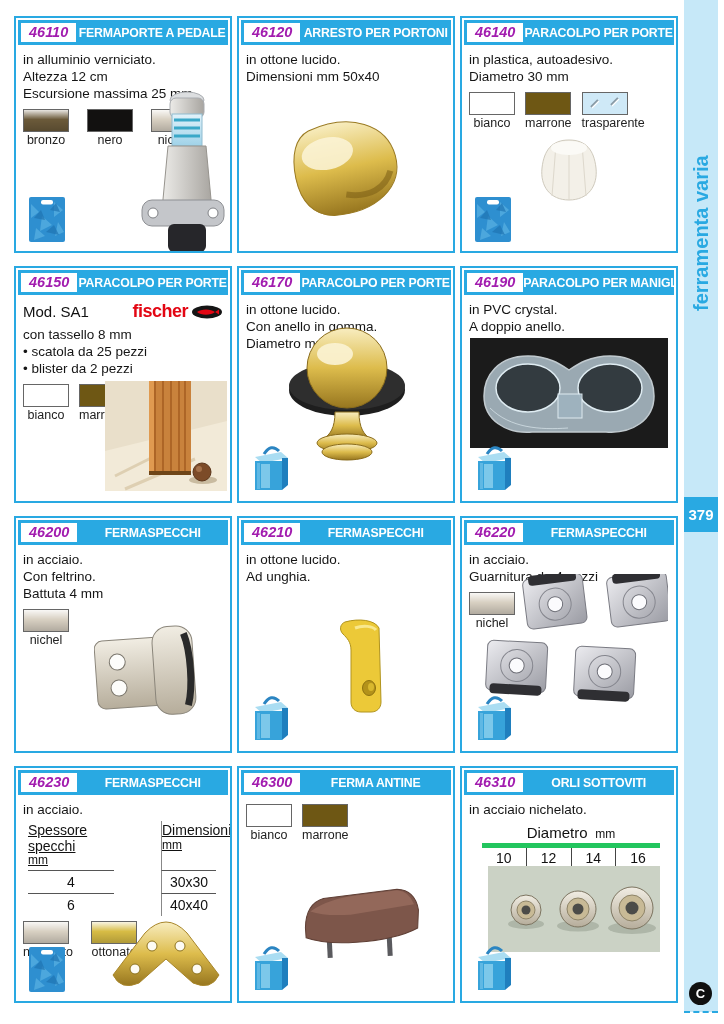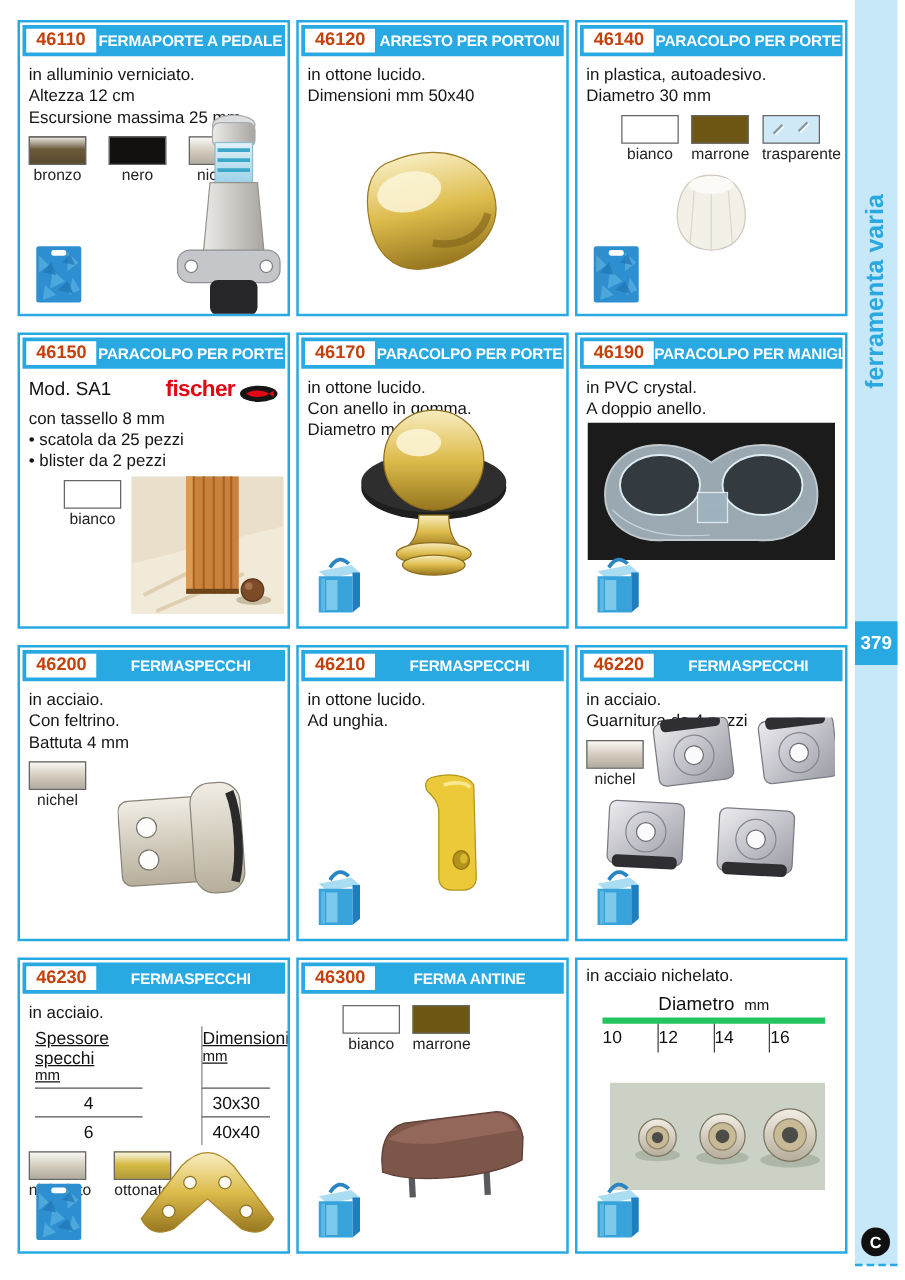--- a/index.html
+++ b/index.html
@@ -10,60 +10,60 @@
     writing-mode:vertical-rl;transform:rotate(180deg);color:#29A9E2;font-weight:bold;font-size:20px;}
   .page-num{position:absolute;left:684px;top:497px;width:34px;height:35px;background:#29A9E2;color:#fff;
     font-weight:bold;font-size:15px;display:flex;align-items:center;justify-content:center;}
   .pub-logo{position:absolute;left:689px;top:982px;width:23px;height:23px;border-radius:50%;background:#101010;
     color:#fff;font-weight:bold;font-size:13px;display:flex;align-items:center;justify-content:center;}
   .cutline{position:absolute;left:684px;top:1011px;width:34px;border-top:2px dashed #29A9E2;}
   
   .grid{position:absolute;left:14px;top:16px;display:grid;grid-template-columns:repeat(3,218px);grid-auto-rows:237px;column-gap:5px;row-gap:13px;}
   .cell{position:relative;background:#fff;border:2px solid #29A9E2;box-sizing:border-box;overflow:hidden;}
   .hdr{margin:2px;height:25px;background:#29A9E2;display:flex;align-items:center;}
-  .code{background:#fff;color:#c2410c;font-weight:bold;font-size:14.5px;padding:0 8px;margin-left:3px;height:19px;line-height:19px;}
+  .code{background:#fff;color:#a21caf;font-weight:bold;font-size:14.5px;padding:0 8px;margin-left:3px;height:19px;line-height:19px;font-style:italic;}
   .ttl{flex:1;text-align:center;color:#fff;font-weight:bold;font-size:12.3px;white-space:nowrap;letter-spacing:-0.2px;}
   .desc{padding:4px 7px 0;font-size:13.5px;color:#151515;line-height:1.27;}
   .swrow{display:flex;padding:7px 7px 0;gap:18px;}
   .sw{text-align:center;}
   .box{width:46px;height:23px;border:1px solid #666;box-sizing:border-box;position:relative;}
   .lab{font-size:12.5px;color:#222;margin-top:1px;}
   .metallic{background-image:linear-gradient(rgba(255,255,255,.85),rgba(255,255,255,0) 45%,rgba(0,0,0,.18));}
-  .swrow.tight{gap:10px;margin-left:28px;}
+  .swrow.tight{gap:10px;}
   .pimg{position:absolute;}
   .bag{position:absolute;left:12px;bottom:8px;}
   .i1{right:4px;top:70px;}
   .i2{left:48px;top:98px;}
   .i3{left:66px;top:118px;}
   .i4{right:3px;bottom:10px;}
   .i5{left:46px;top:58px;}
   .i6{left:8px;top:70px;}
   .i7{left:78px;top:106px;}
   .i8{left:92px;top:100px;}
   .i9{left:22px;top:56px;}
   .i10{right:3px;bottom:6px;}
   .i11{left:52px;top:112px;}
   .i12{left:26px;top:98px;}
   
   .modrow{display:flex;justify-content:space-between;align-items:center;padding:4px 7px 0;}
   .mod{font-weight:normal;font-size:15px;color:#111;}
-  .fischer{display:flex;align-items:flex-end;gap:3px;}
+  .fischer{display:flex;align-items:center;gap:3px;}
   .ftext{color:#E30613;font-weight:bold;font-size:18px;letter-spacing:-0.5px;}
   
   .tbl{display:grid;grid-template-columns:86px 102px;margin:3px 8px 0 12px;font-size:14px;color:#111;}
   .th{padding:2px 0 3px;line-height:1.1;text-decoration:underline;}
   .sm{font-size:12px;}
   .cl{border-left:1px solid #888;margin-left:47px;}
   .td{border-top:1px solid #555;text-align:center;padding:3px 0;}
   
   .diam{margin:6px 16px 0 20px;font-size:14px;color:#111;}
   .diam-h{text-align:center;padding-bottom:2px;border-bottom:5px solid #22c55e;}
   .diam-h .big{font-size:15px;}
   .diam-vals{display:flex;}
-  .dval{flex:1;padding:2px 0 5px;border-left:1px solid #444;}
+  .dval{flex:1;text-align:center;padding:2px 0 5px;border-left:1px solid #444;}
   .dval:first-child{border-left:none;}
 </style>
 </head>
 <body>
 
 <svg width="0" height="0" style="position:absolute" aria-hidden="true">
   <defs>
     <linearGradient id="gGrey" x1="0" y1="0" x2="1" y2="0">
       <stop offset="0" stop-color="#ECEBE8"></stop>
         <stop offset="1" stop-color="#A8A5A0"></stop>
@@ -470,20 +470,24 @@
       <path d="M13 11 q7 -11 15 -3" stroke="#2B85C2" stroke-width="3" fill="none"></path>
       <polygon points="4,14 30,9 37,15 11,20" fill="#AADDF2"></polygon>
       <rect x="4" y="18" width="27" height="29" fill="#37A3DA"></rect>
       <polygon points="31,15 37,15 37,42 31,47" fill="#1F7FBE"></polygon>
       <rect x="10" y="21" width="9" height="24" fill="#7CC8EA"></rect>
       <rect x="6" y="20" width="3" height="26" fill="#5FB8E4"></rect>
     </svg>
   </div>
 
   <div class="cell">
+    <div class="hdr">
+      <span class="code">46310</span>
+      <span class="ttl">ORLI SOTTOVITI</span>
+    </div>
     <div class="desc">
       <div>in acciaio nichelato.</div>
     </div>
     <div class="diam">
       <div class="diam-h">
         <span class="big">Diametro</span>&nbsp;
         <span class="sm">mm</span>
       </div>
       <div class="diam-vals">
         <span class="dval">10</span>

